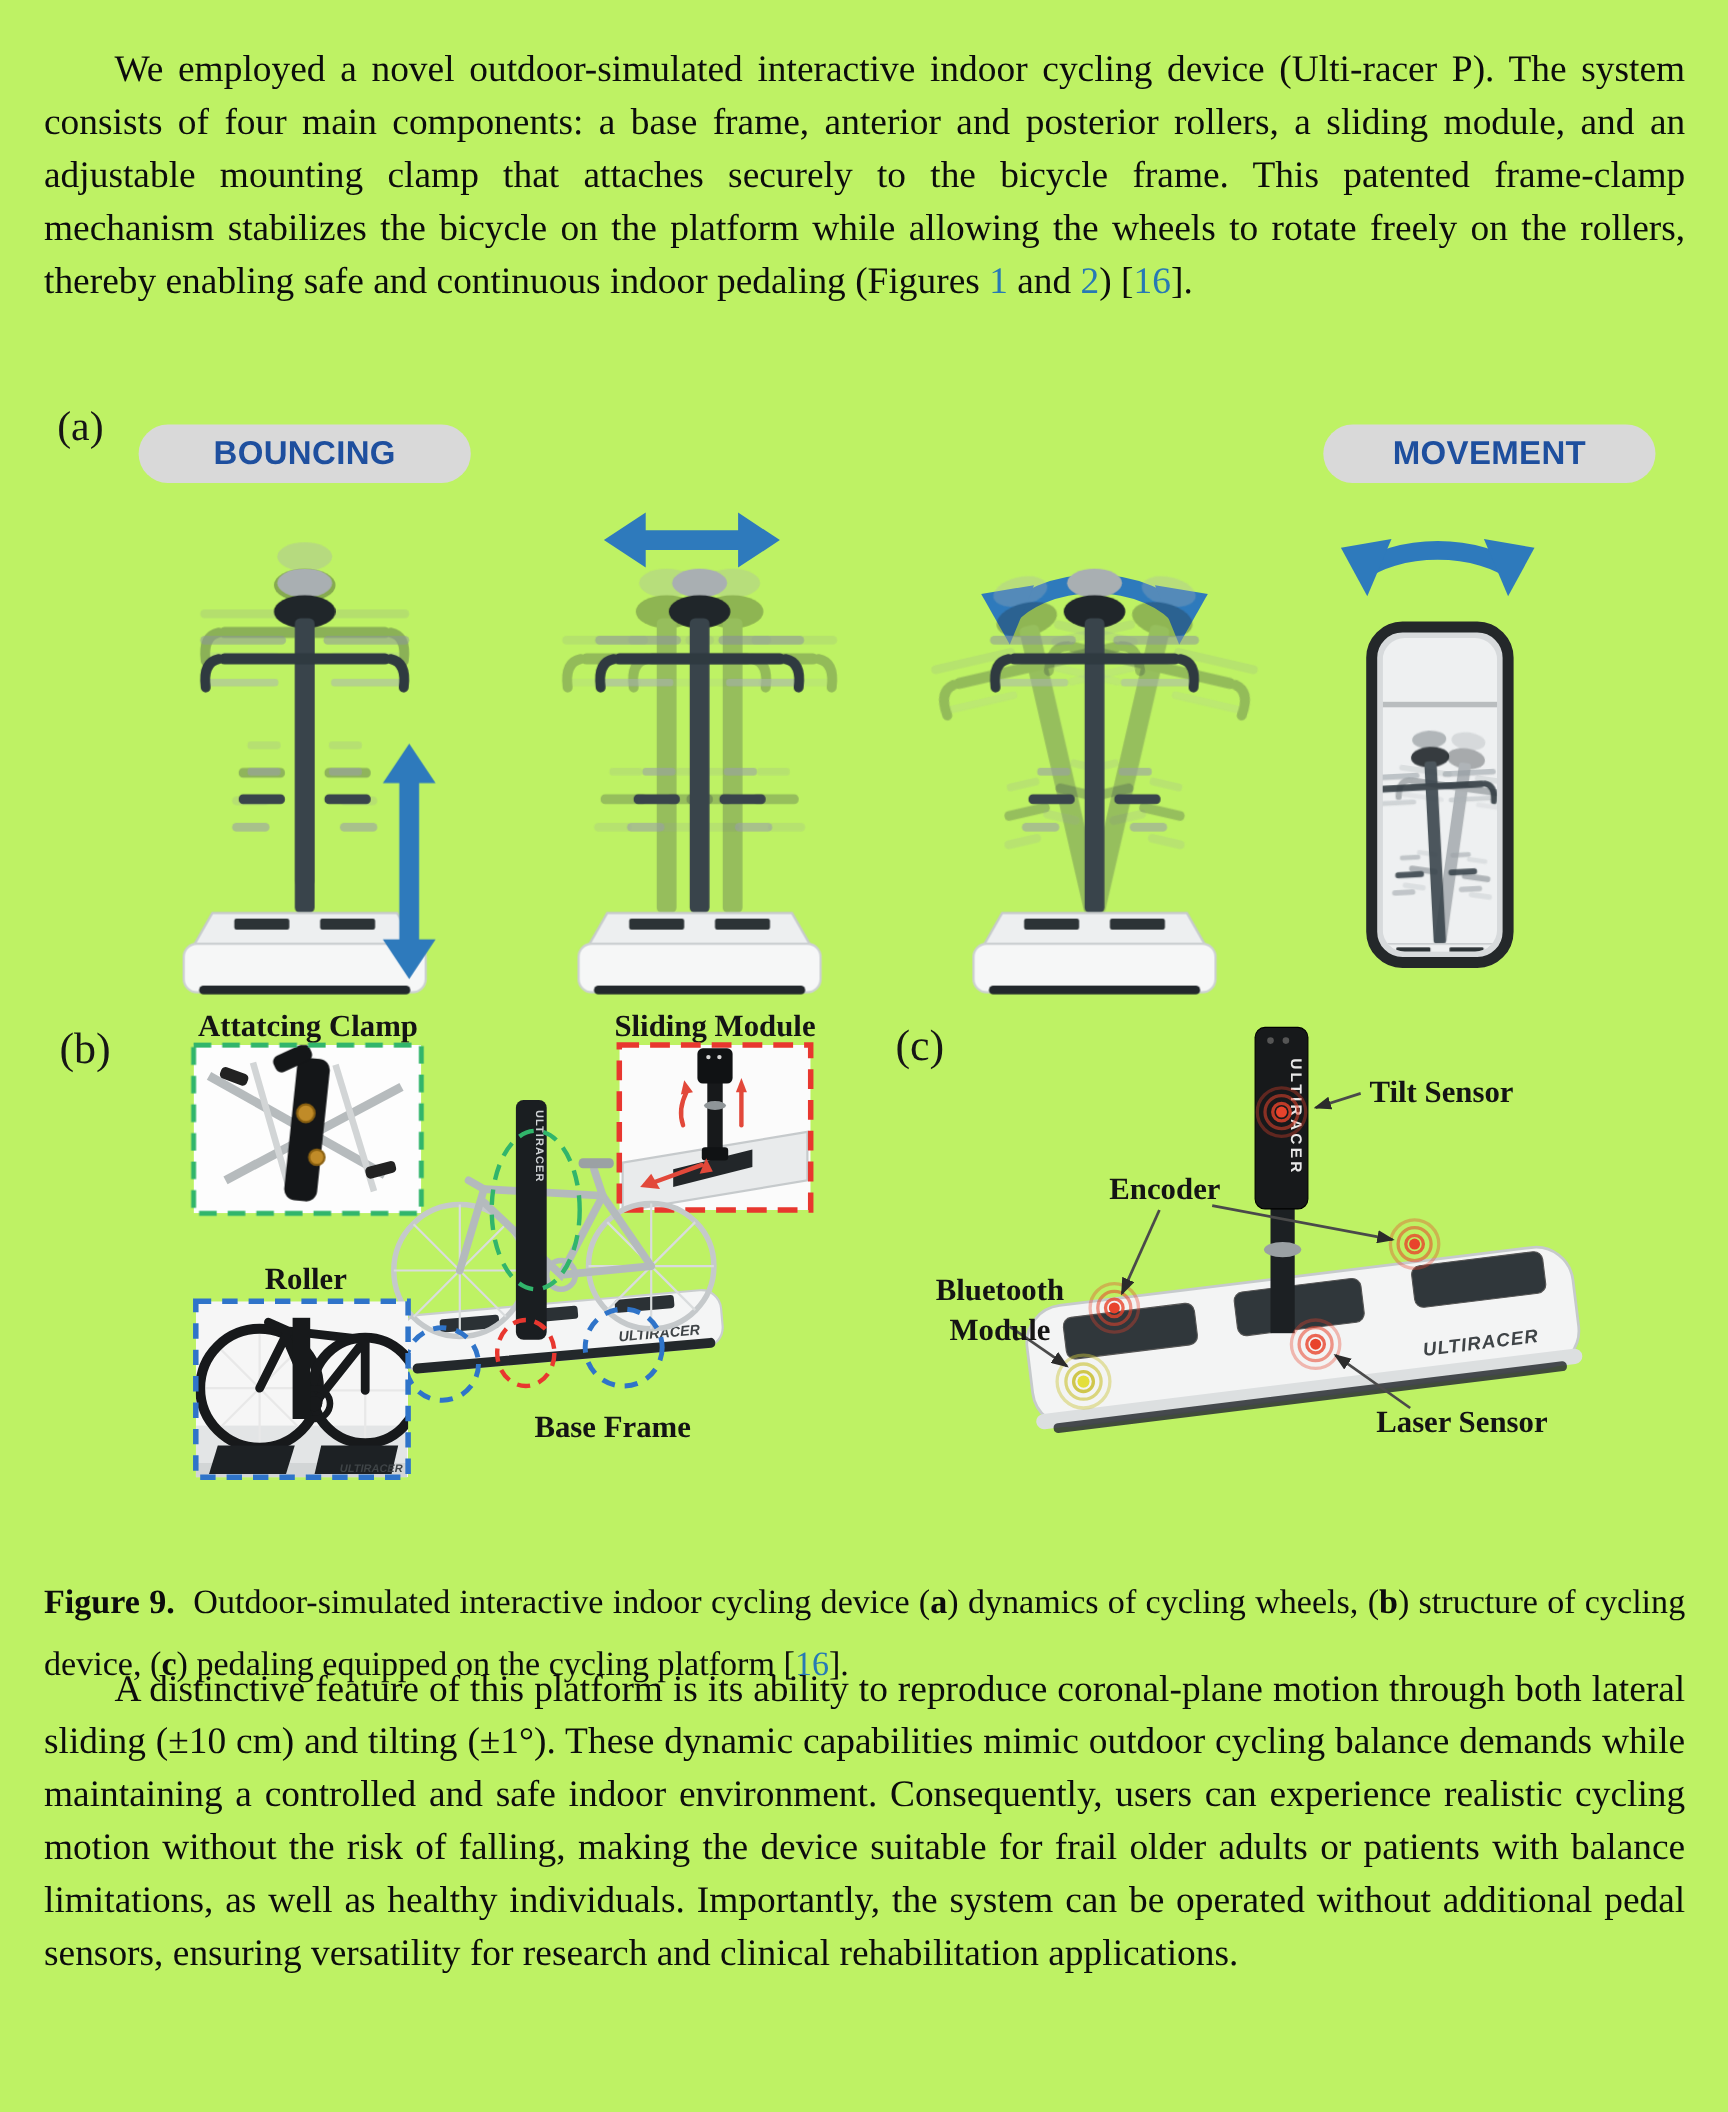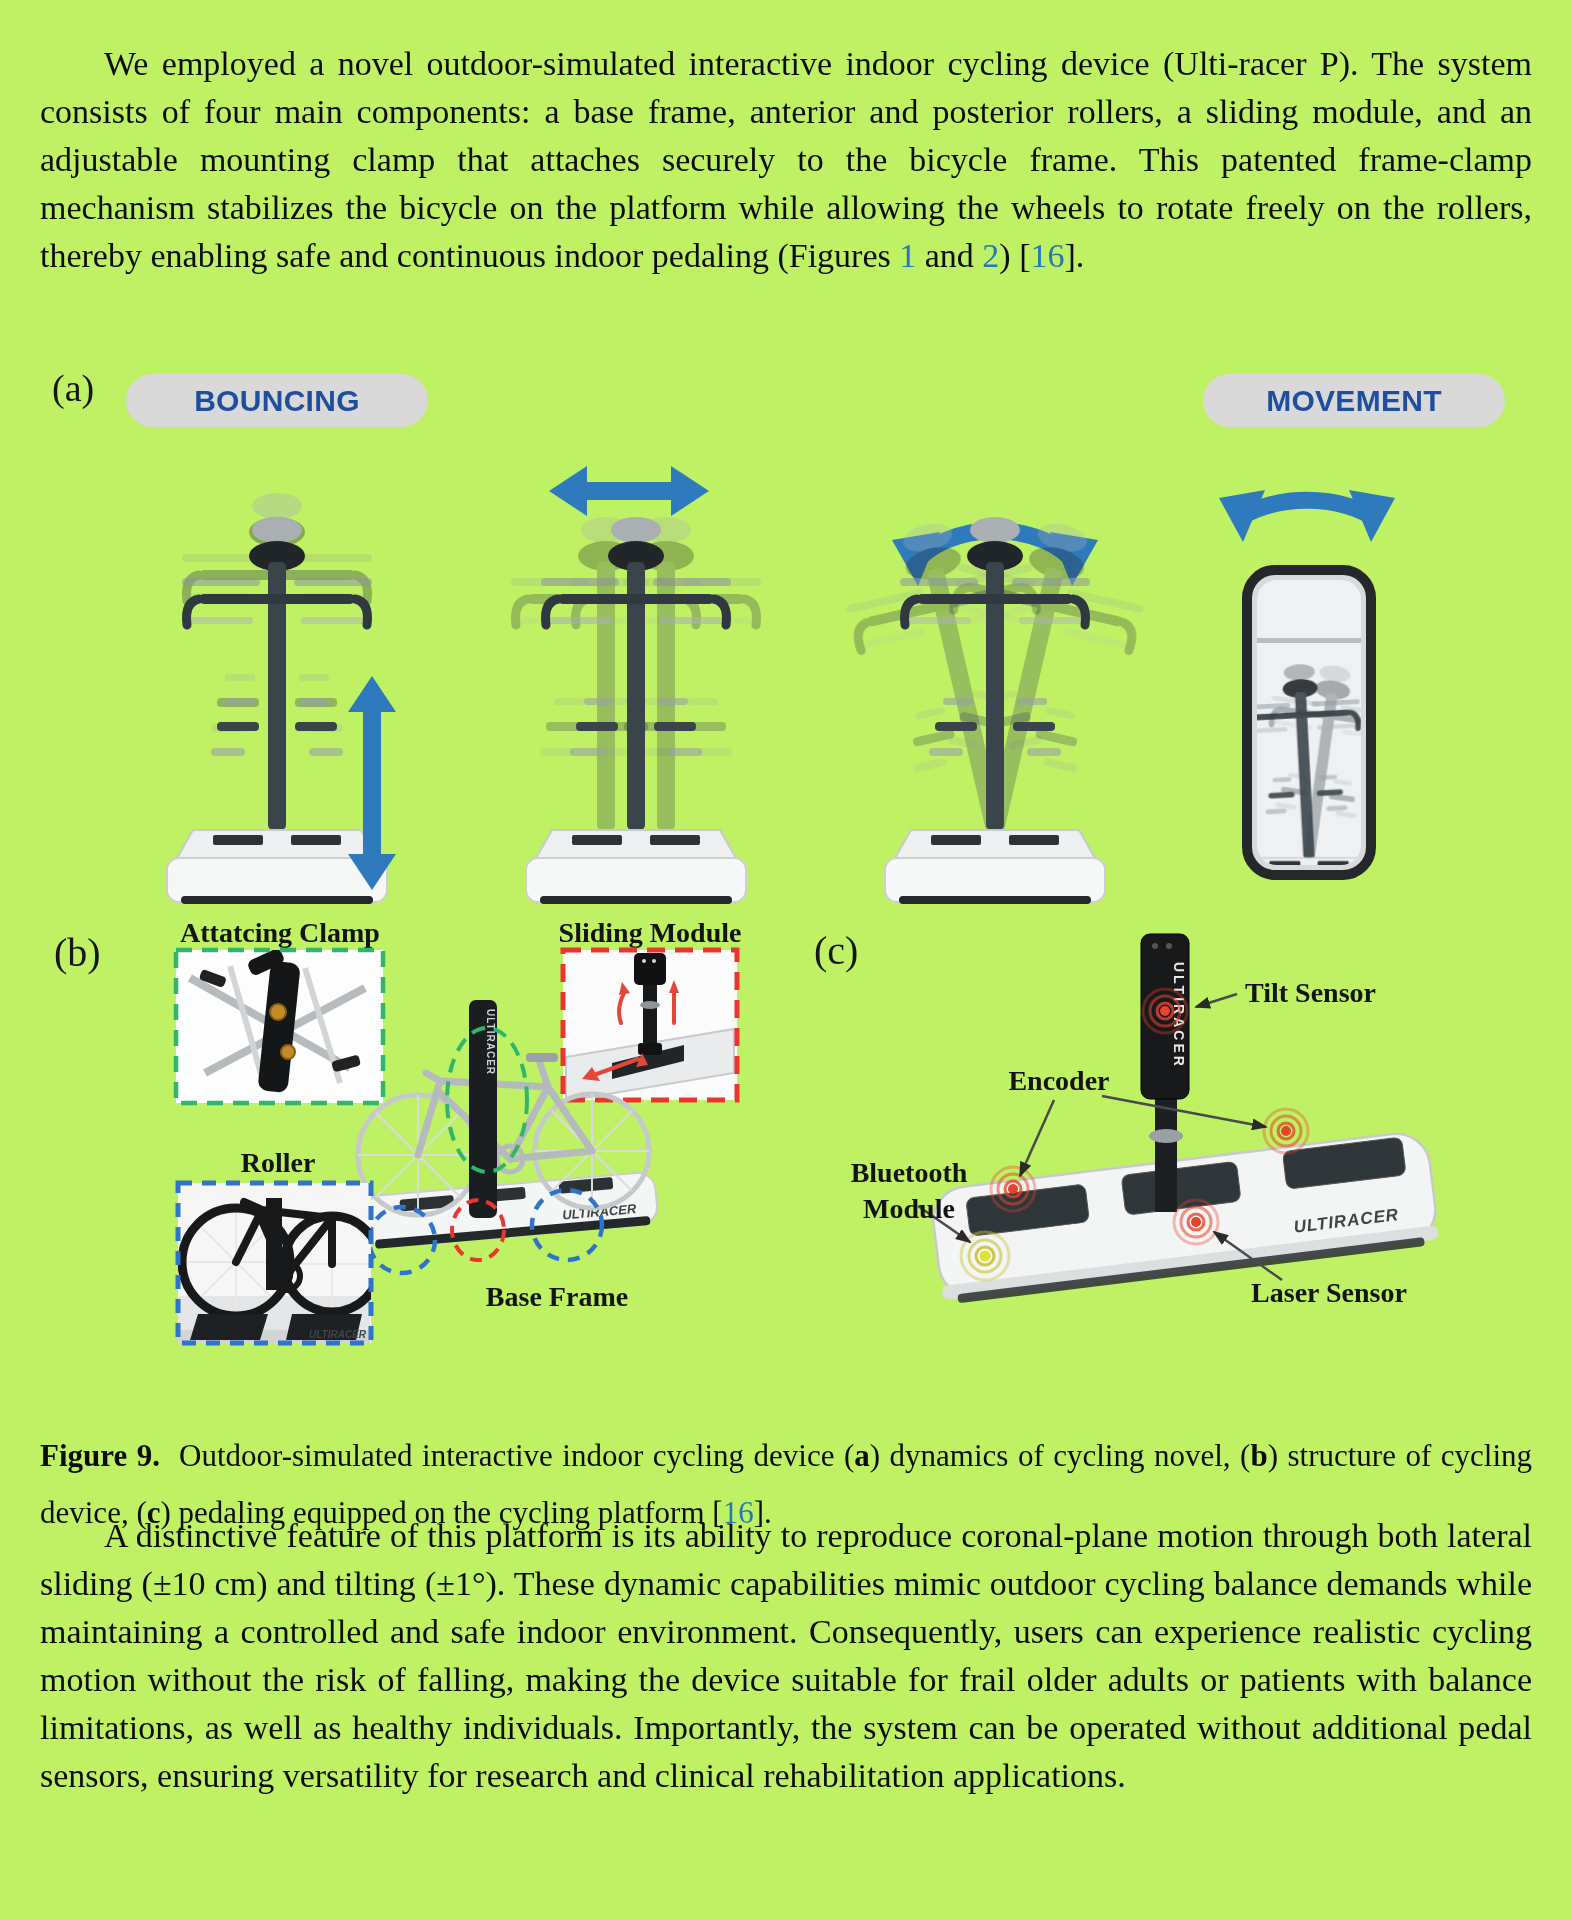--- a/index.html
+++ b/index.html
@@ -13,21 +13,21 @@
   .bold{font-weight:bold;}
 
   
   #panel-a{position:absolute;left:40px;top:372px;width:1491px;height:548px;}
   .panel-letter{position:absolute;font-size:38px;color:#161616;}
   #panel-a .panel-letter{left:12px;top:-6px;}
   .pill-row{position:absolute;left:60px;top:2px;width:1431px;display:flex;justify-content:space-between;}
   .pill-col{width:354px;}
   .pill{background:#d9d9d9;color:#1e4f9e;font-family:"Liberation Sans",sans-serif;font-weight:bold;
         font-size:30px;height:53px;border-radius:27px;display:flex;align-items:center;justify-content:center;
-        width:302px;margin:0 auto;letter-spacing:.3px;white-space:nowrap;}
+        width:302px;margin:12px auto;letter-spacing:.3px;white-space:nowrap;}
   .bike-row{position:absolute;left:60px;top:66px;width:1431px;display:flex;justify-content:space-between;}
   .bike-row svg{display:block;}
 
   
   .figlabel{font-family:"Liberation Serif","DejaVu Serif",serif;font-weight:bold;font-size:28px;fill:#141414;}
   .parenlabel{font-family:"Liberation Serif","DejaVu Serif",serif;font-size:40px;fill:#161616;}
   .brand{font-family:"Liberation Sans",sans-serif;font-style:italic;font-weight:bold;fill:#3f4447;}
 
   #panel-b{position:absolute;left:40px;top:918px;}
   #panel-c{position:absolute;left:800px;top:930px;}
@@ -325,17 +325,17 @@
       <line x1="482" y1="350" x2="414" y2="302" marker-end="url(#mc)"></line>
     </g>
 
     <text class="figlabel" x="445" y="72">Tilt Sensor</text>
     <text class="figlabel" x="259" y="160" text-anchor="middle">Encoder</text>
     <text class="figlabel" x="109" y="252" text-anchor="middle">Bluetooth</text>
     <text class="figlabel" x="109" y="288" text-anchor="middle">Module</text>
     <text class="figlabel" x="529" y="372" text-anchor="middle">Laser Sensor</text>
   </svg>
 
-  <p id="caption"><span class="bold">Figure 9.</span><span>&nbsp; Outdoor-simulated interactive indoor cycling device (</span><span class="bold">a</span><span>) dynamics of cycling novel, (</span><span class="bold">b</span><span>) structure of cycling device, (</span><span class="bold">c</span><span>) pedaling equipped on the cycling platform [</span><span class="link">16</span><span>].</span></p>
+  <p id="caption"><span class="bold">Figure 9.</span><span>&nbsp; Outdoor-simulated interactive indoor cycling device (</span><span class="bold">a</span><span>) dynamics of cycling wheels, (</span><span class="bold">b</span><span>) structure of cycling device, (</span><span class="bold">c</span><span>) pedaling equipped on the cycling platform [</span><span class="link">16</span><span>].</span></p>
 
   <p class="para" id="para2">A distinctive feature of this platform is its ability to reproduce coronal-plane motion through both lateral sliding (±10 cm) and tilting (±1°). These dynamic capabilities mimic outdoor cycling balance demands while maintaining a controlled and safe indoor environment. Consequently, users can experience realistic cycling motion without the risk of falling, making the device suitable for frail older adults or patients with balance limitations, as well as healthy individuals. Importantly, the system can be operated without additional pedal sensors, ensuring versatility for research and clinical rehabilitation applications.</p>
 
 </div>
 
 </body></html>

